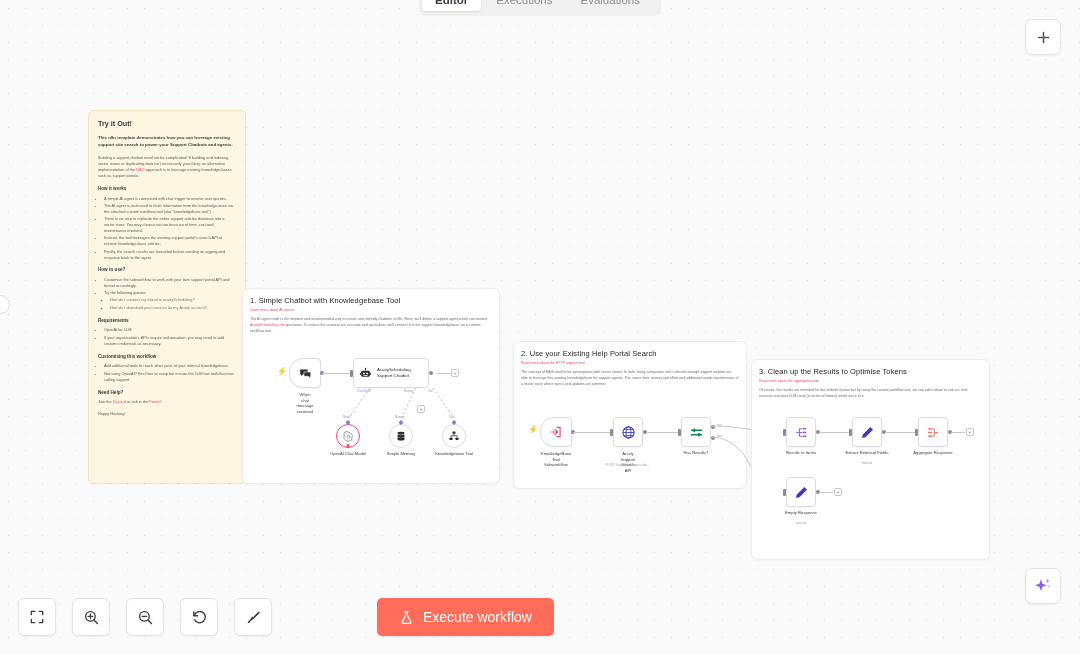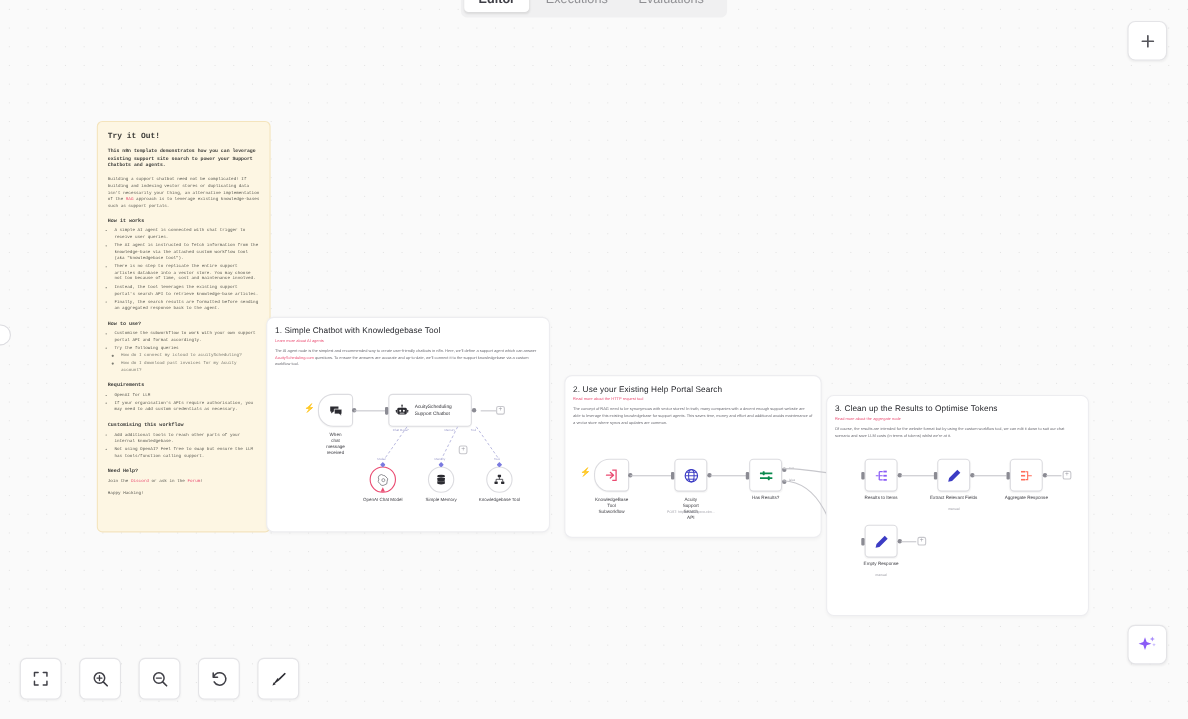--- a/index.html
+++ b/index.html
@@ -55,21 +55,21 @@
   }
 
   
   #sticky-note {
     position: absolute; left: 88px; top: 110px;
     width: 158px; height: 374px;
     background: #fdf6e3; border: 1px solid #f4e4bd;
     border-radius: 5px;
     padding: 8px 9px;
     overflow: hidden;
-    font-size: 3.9px; line-height: 1.5; color: #5a5a52; font-family: Liberation Mono, monospace;
+    font-size: 3.9px; line-height: 1.5; color: #5a5a52;
   }
   #sticky-note h1 { font-size: 7.2px; font-weight: 600; color: #3b3b38; margin-bottom: 5px; }
   #sticky-note h2 { font-size: 4.6px; font-weight: 700; color: #3b3b38; margin: 7px 0 3px; }
   #sticky-note .lead { font-size: 4.4px; font-weight: 700; color: #3b3b38; line-height: 1.55; margin-bottom: 7px; }
   #sticky-note p { margin-bottom: 5px; }
   #sticky-note ul { margin: 0 0 5px 6px; }
   #sticky-note ul ul { margin: 1px 0 1px 6px; color: #7a7a70; }
   #sticky-note li { margin-bottom: 1.5px; }
   #sticky-note a, #sticky-note .lnk { color: #ea4b71; text-decoration: none; }
 
@@ -498,15 +498,21 @@
     </svg>
   </div>
   <div class="tool-btn" id="btn-tidy">
     <svg width="17" height="17" viewBox="0 0 24 24">
       <path d="M19.5 3.5l-8 8 1.5 1.5 8-8z" fill="#2b2b31"></path>
       <path d="M10.5 10.5l-7 9.5 9.5-7z" fill="#2b2b31"></path>
       <path d="M4 20l4-1.5-2.5-2.5z" fill="#2b2b31"></path>
     </svg>
   </div>
 
+  <button id="execute-workflow-button">
+    <svg width="15" height="15" viewBox="0 0 24 24">
+      <path d="M9.5 2.5h5M10.5 2.5v6.5l-5.5 10a1.6 1.6 0 0 0 1.4 2.4h11.2a1.6 1.6 0 0 0 1.4-2.4l-5.5-10V2.5" fill="none" stroke="#fff" stroke-width="1.9" stroke-linecap="round" stroke-linejoin="round"></path>
+    </svg>
+    <span>Execute workflow</span>
+  </button>
 
 
 </div>
 
 </body></html>

